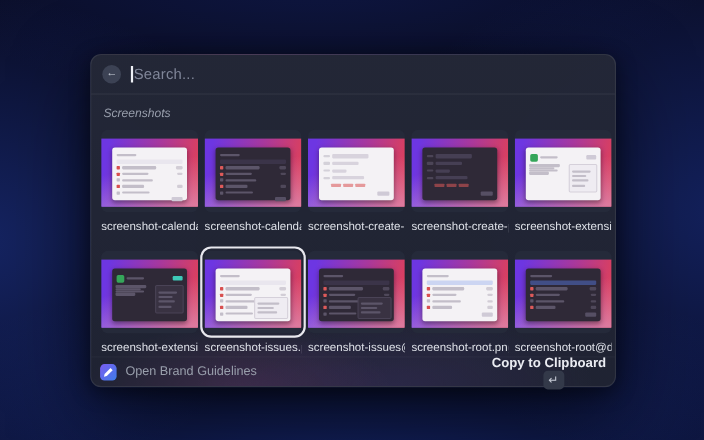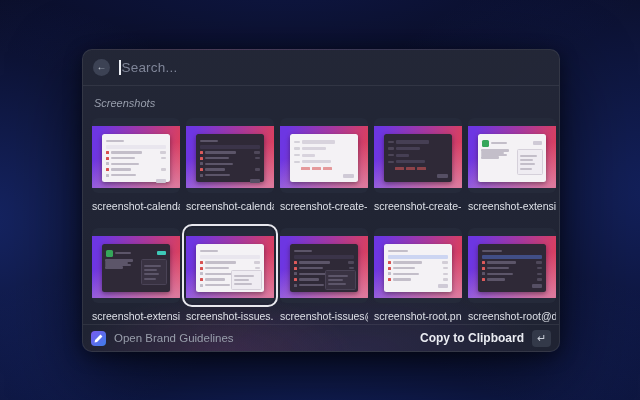--- a/index.html
+++ b/index.html
@@ -98,21 +98,21 @@
     border-top:1px solid rgba(255,255,255,.07);
     display:flex; align-items:center; padding:0 8px;
     border-radius:0 0 10px 10px;
   }
   .brand-ic {
     width:15px; height:15px; border-radius:4px;
     background:linear-gradient(135deg, #7a5cf0 0%, #3d7de8 100%);
     display:flex; align-items:center; justify-content:center; flex:0 0 auto;
   }
   .footer-left-label { margin-left:8px; font-size:11.5px; color:#999fac; }
-  .footer-right { margin-left:auto; display:flex; align-items:center; }
+  .footer-right { margin-left:auto; display:flex; align-items:center;flex-direction:column; }
   .footer-action { font-size:12px; font-weight:bold; color:#eaecf2; }
   .keycap {
     margin-left:8px; width:19px; height:17px; border-radius:4px;
     background:#333949; color:#c7ccd6; font-size:11px;
     display:flex; align-items:center; justify-content:center;
   }
 </style>
 </head>
 <body>
 

